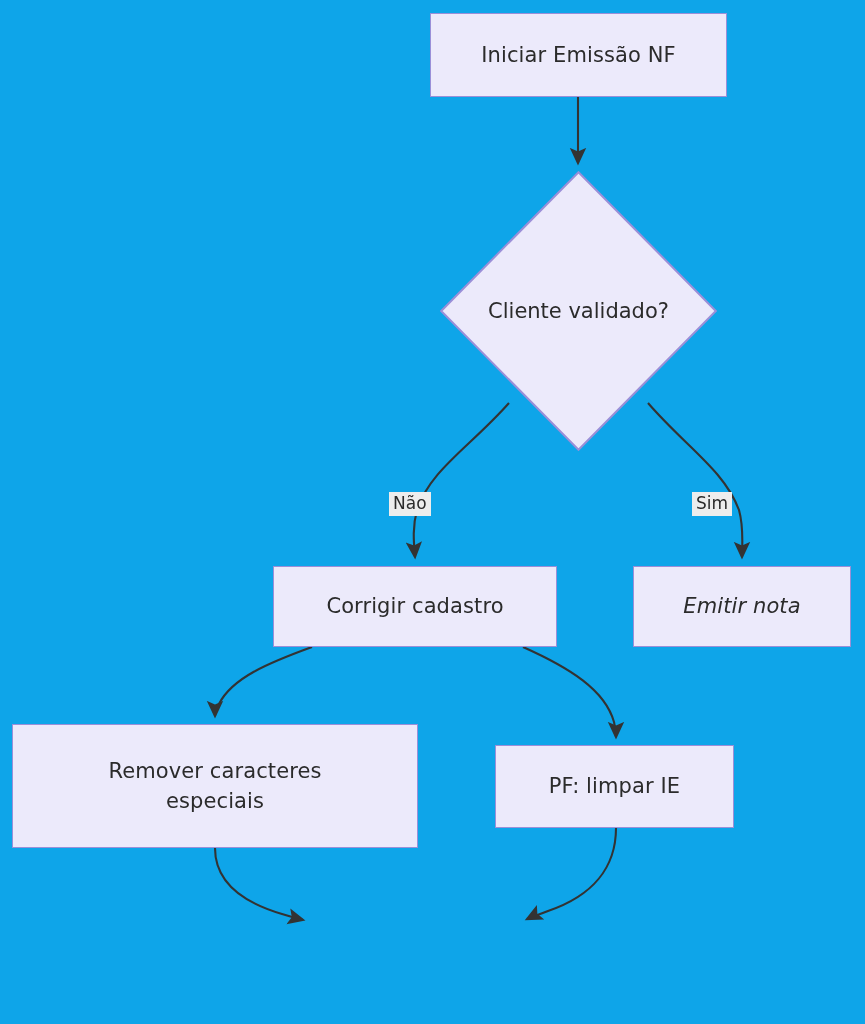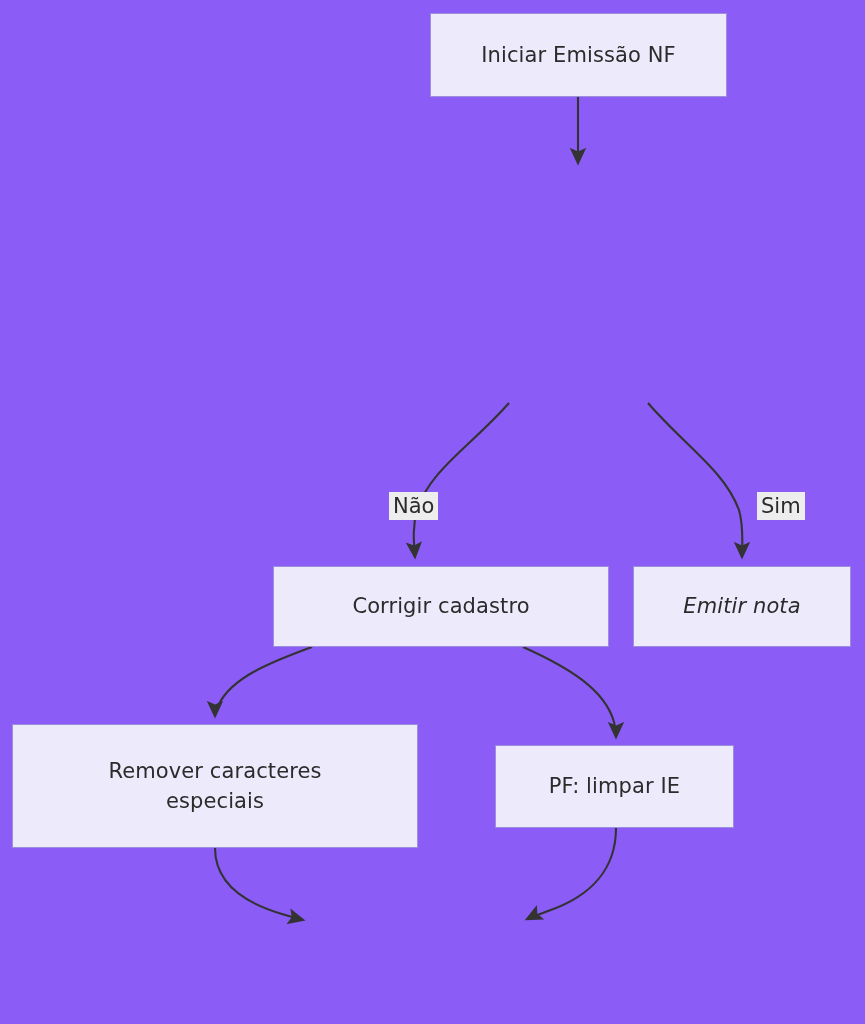--- a/index.html
+++ b/index.html
@@ -11,21 +11,21 @@
   body {
     width: 865px;
     height: 1024px;
     overflow: hidden;
     font-family: "DejaVu Sans", "Liberation Sans", sans-serif;
   }
   #diagram-root {
     position: relative;
     width: 865px;
     height: 1024px;
-    background: #8b5cf6;
+    background: #0ea5e9;
   }
   #edge-layer {
     position: absolute;
     left: 0;
     top: 0;
     width: 865px;
     height: 1024px;
     pointer-events: none;
   }
   .node {
@@ -68,21 +68,21 @@
     align-items: center;
     justify-content: center;
     color: #2B2B2B;
     font-size: 21px;
     text-align: center;
   }
   .edge-label {
     position: absolute;
     background: #EDEDED;
     color: #2B2B2B;
-    font-size: 21px;
+    font-size: 17px;
     line-height: 1.15;
     padding: 2px 4px;
     white-space: nowrap;
     box-sizing: border-box;
   }
 </style>
 </head>
 <body>
 
 <div id="diagram-root">
@@ -106,26 +106,32 @@
 
     <path d="M 215 848 C 215 880 238 901 282 914 C 292 917 299 919 303 920" fill="none" stroke="#333333" stroke-width="2.1" marker-end="url(#arrowhead)"></path>
 
     <path d="M 616 828 C 616 868 592 896 548 911 C 538 915 531 917 527 919" fill="none" stroke="#333333" stroke-width="2.1" marker-end="url(#arrowhead)"></path>
   </svg>
 
   <div class="node" style="left:430px; top:13px; width:297px; height:84px;">
     <span class="node-label">Iniciar Emissão NF</span>
   </div>
 
+  <div class="decision-wrap" style="left:440px; top:171px; width:277px; height:280px;">
+    <svg class="decision-shape" viewBox="0 0 277 280" preserveAspectRatio="none">
+      <polygon points="138.5,1.2 275.8,140 138.5,278.8 1.2,140" fill="#ECEAFB" stroke="#9A8FD8" stroke-width="2"></polygon>
+    </svg>
+    <div class="decision-text">Cliente validado?</div>
+  </div>
 
   <div class="edge-label" style="left:389px; top:492px;">Não</div>
 
-  <div class="edge-label" style="left:757px; top:492px;">Sim</div>
+  <div class="edge-label" style="left:692px; top:492px;">Sim</div>
 
-  <div class="node" style="left:273px; top:566px; width:336px; height:81px;">
+  <div class="node" style="left:273px; top:566px; width:284px; height:81px;">
     <span class="node-label">Corrigir cadastro</span>
   </div>
 
   <div class="node" style="left:633px; top:566px; width:218px; height:81px;font-style:italic;">
     <span class="node-label">Emitir nota</span>
   </div>
 
   <div class="node" style="left:12px; top:724px; width:406px; height:124px;">
     <span class="node-label">Remover caracteres
 especiais</span>

